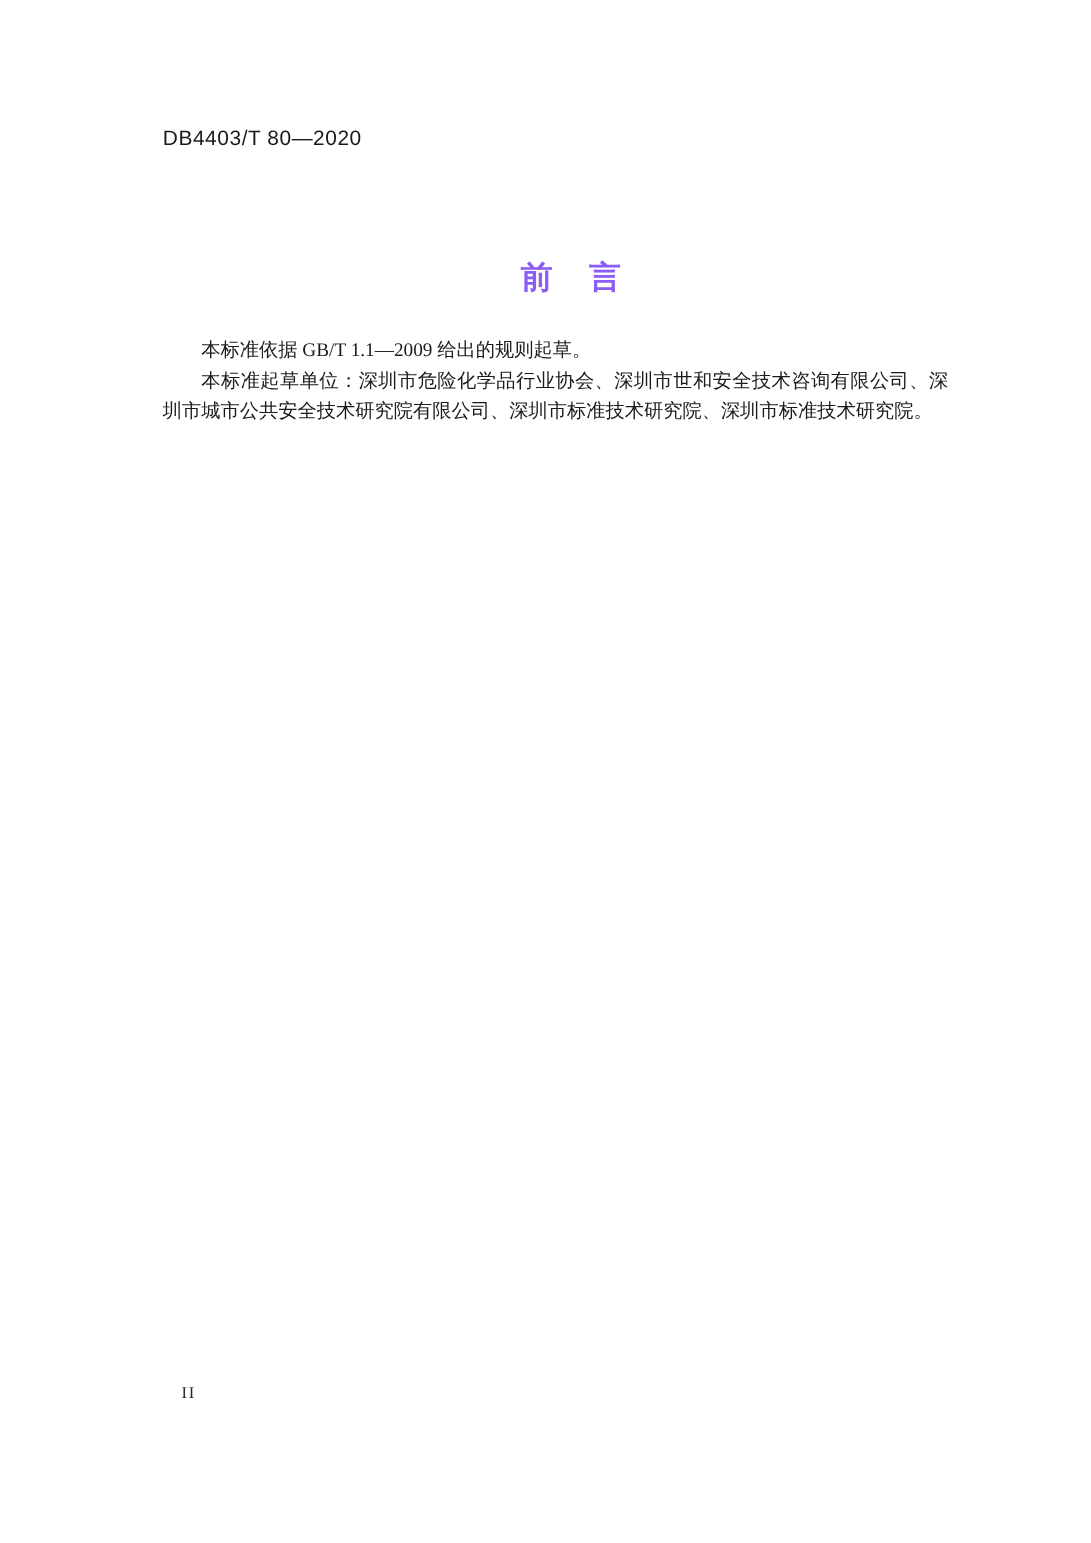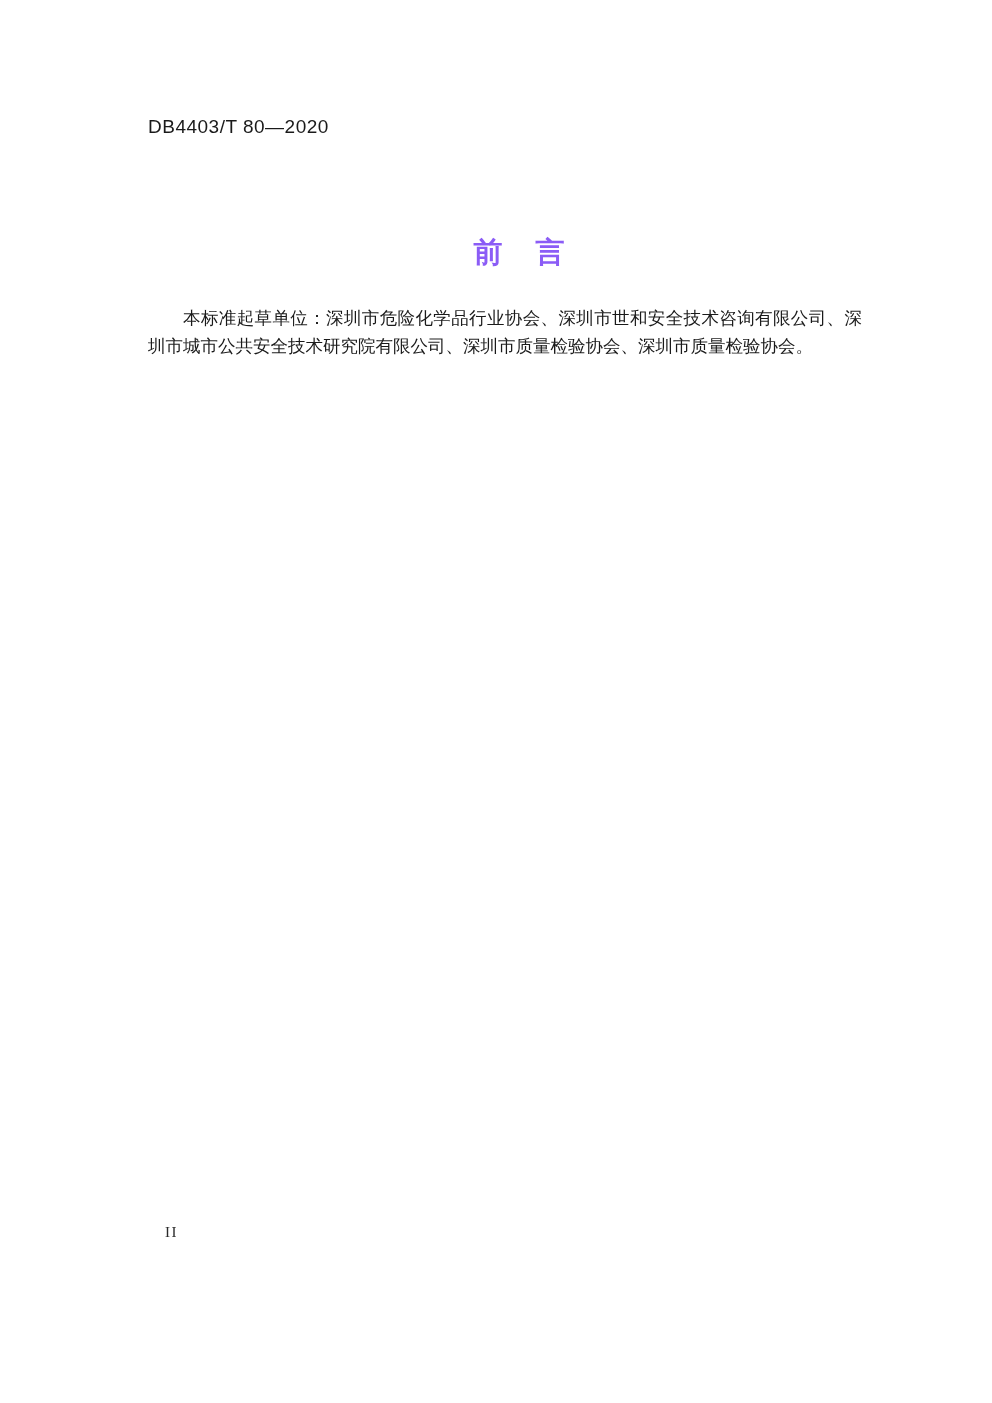--- a/index.html
+++ b/index.html
@@ -51,35 +51,36 @@
     color: #1a1a1a;
   }
   .body-text p {
     margin: 0;
     padding: 0;
     text-indent: 2em;
   }
   .page-number {
     position: absolute;
     left: 165px;
-    top: 1224px;
+    top: 1259px;
     font-family: "Liberation Serif", serif;
     font-size: 15px;
     letter-spacing: 1.5px;
     color: #2a2a2a;
   }
 </style>
 </head>
 <body>
 
 <div class="page">
 
   <div class="doc-number">DB4403/T 80—2020</div>
 
   <h1 class="doc-title">前　言</h1>
 
   <div class="body-text">
-    <p>本标准起草单位：深圳市危险化学品行业协会、深圳市世和安全技术咨询有限公司、深圳市城市公共安全技术研究院有限公司、深圳市质量检验协会、深圳市质量检验协会。</p>
+    <p>本标准依据 GB/T 1.1—2009 给出的规则起草。</p>
+    <p>本标准起草单位：深圳市危险化学品行业协会、深圳市世和安全技术咨询有限公司、深圳市城市公共安全技术研究院有限公司、深圳市标准技术研究院、深圳市标准技术研究院。</p>
   </div>
 
   <div class="page-number">II</div>
 
 </div>
 
 </body></html>

